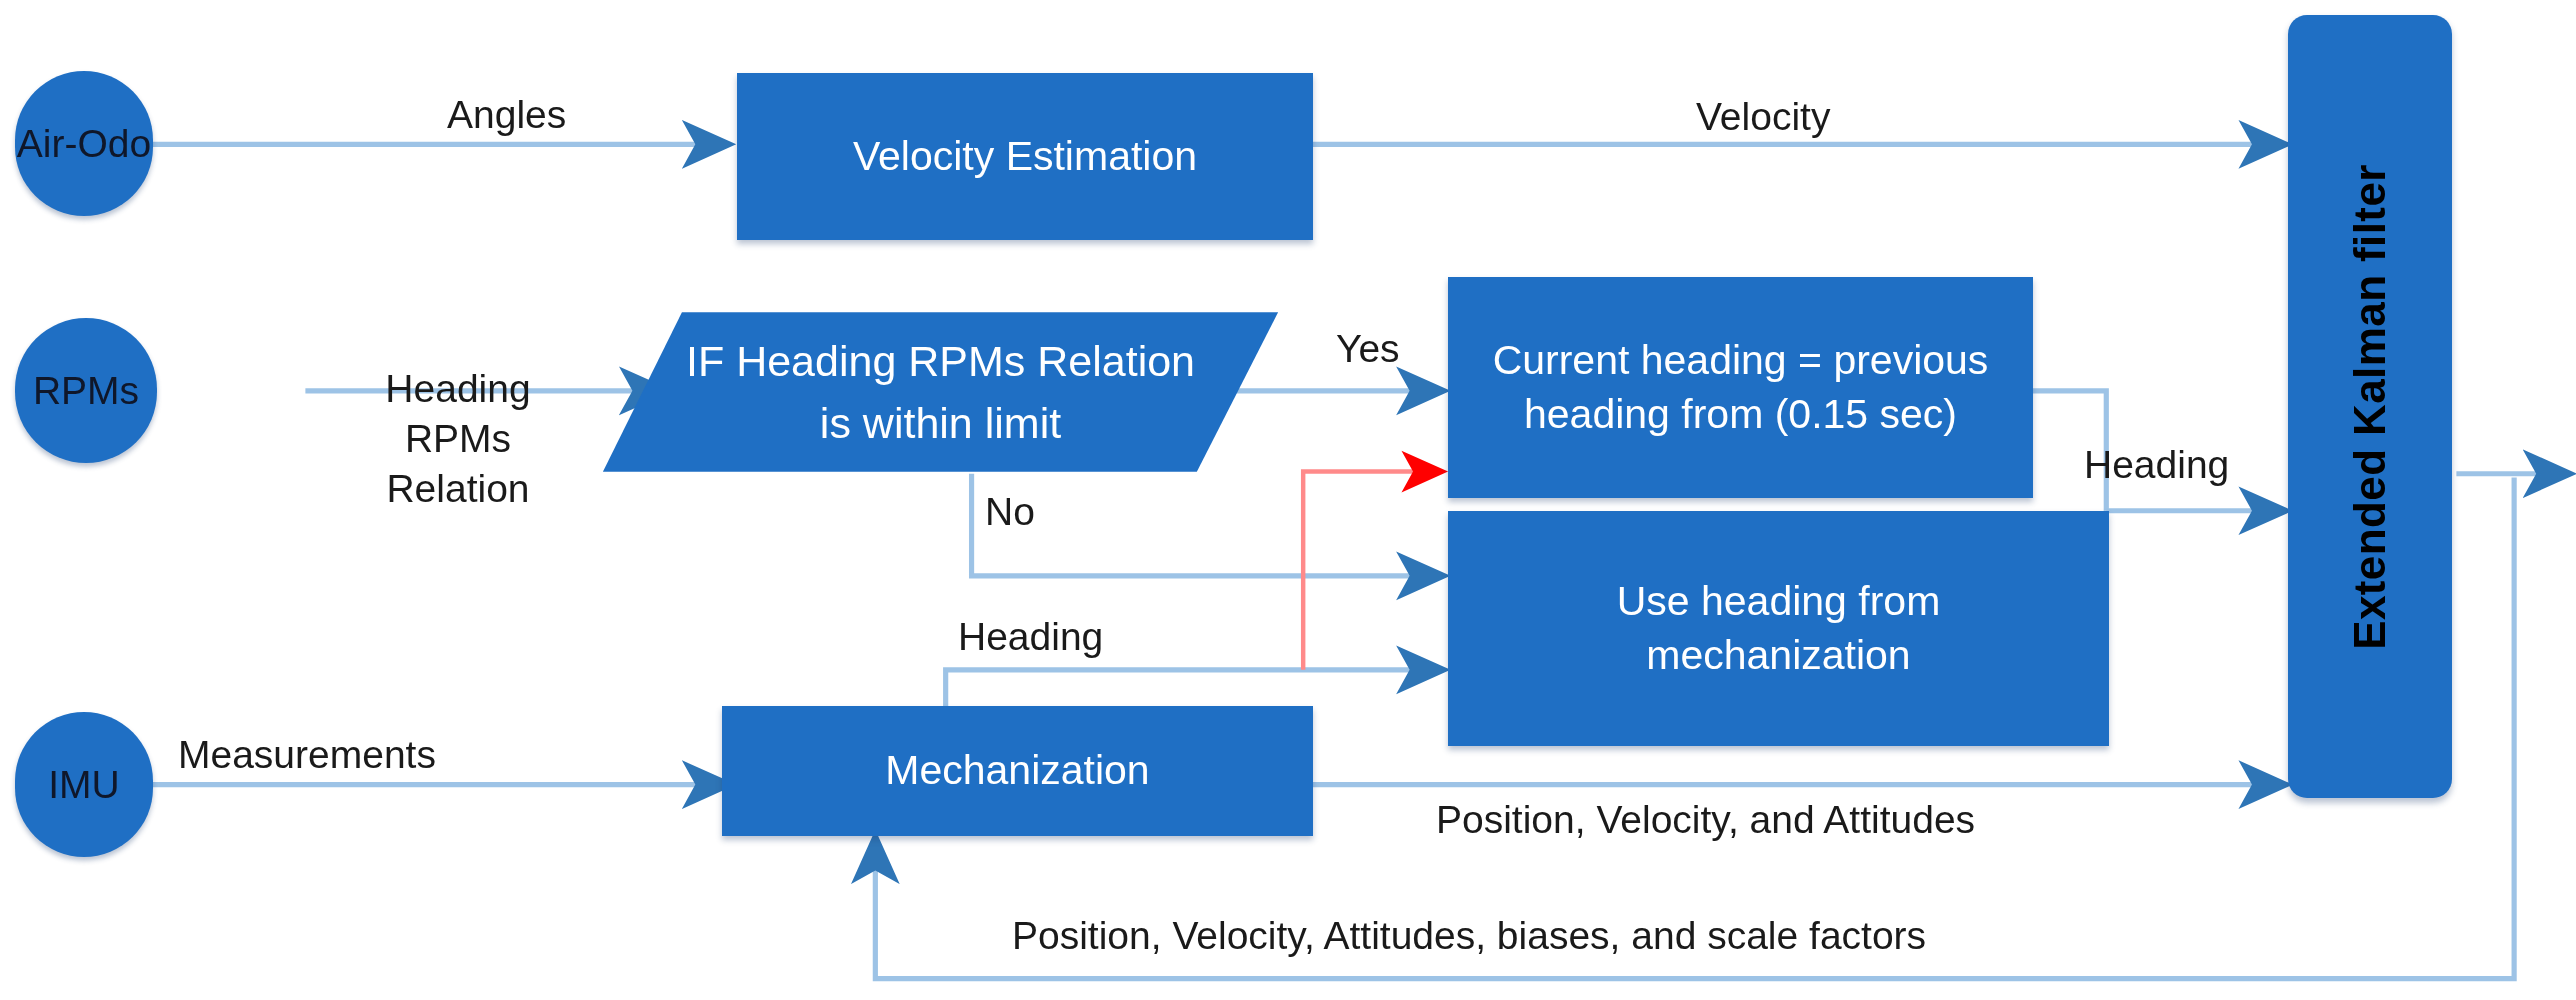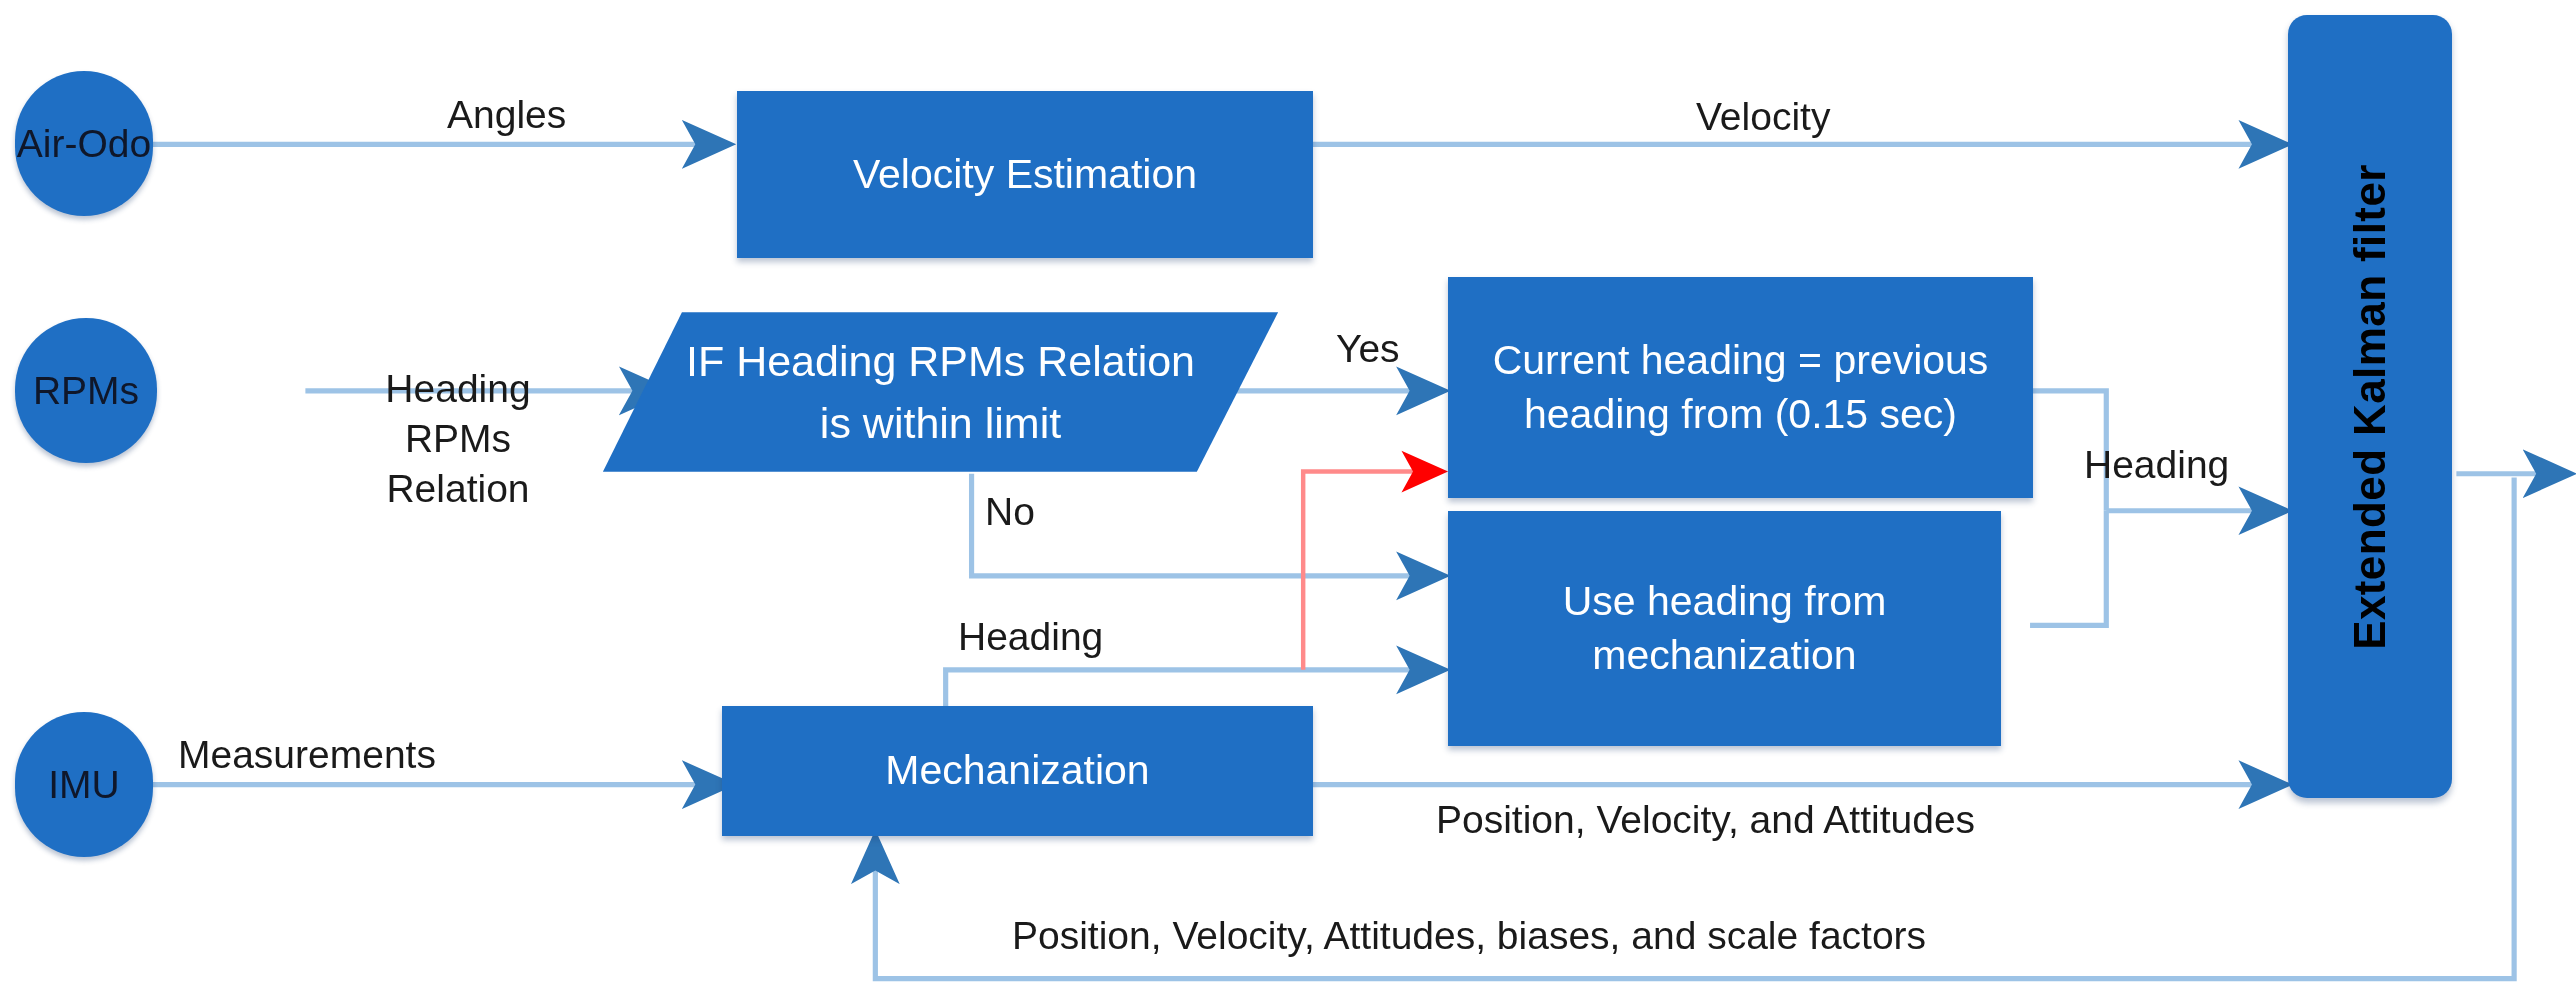--- a/index.html
+++ b/index.html
@@ -119,21 +119,21 @@
   </div>
 
   <div class="node pill" style="left:15px;top:318px;width:142px;height:145px;">
     <span>RPMs</span>
   </div>
 
   <div class="node pill" style="left:15px;top:712px;width:138px;height:145px;">
     <span>IMU</span>
   </div>
 
-  <div class="node rect" style="left:737px;top:91px;width:576px;height:167px;">
+  <div class="node rect" style="left:737px;top:73px;width:576px;height:167px;">
     <span class="inner">Velocity Estimation</span>
   </div>
 
   <div class="para-wrap" style="left:600px;top:310px;width:681px;height:164px;">
     <svg width="681" height="164" viewBox="0 0 920 222" xmlns="http://www.w3.org/2000/svg">
       <polygon points="110,3 917,3 807,219 3,219" fill="#1f6fc4"></polygon>
     </svg>
     <div class="para-label">
       <div>
         <div>IF Heading RPMs Relation</div>
@@ -142,21 +142,21 @@
     </div>
   </div>
 
   <div class="node rect" style="left:1448px;top:277px;width:585px;height:221px;">
     <div class="inner">
       <div>Current heading = previous</div>
       <div>heading from (0.15 sec)</div>
     </div>
   </div>
 
-  <div class="node rect" style="left:1448px;top:511px;width:553px;height:235px;">
+  <div class="node rect" style="left:1448px;top:511px;width:661px;height:235px;">
     <div class="inner">
       <div>Use heading from</div>
       <div>mechanization</div>
     </div>
   </div>
 
   <div class="node rect" style="left:722px;top:706px;width:591px;height:130px;">
     <span class="inner">Mechanization</span>
   </div>
 

